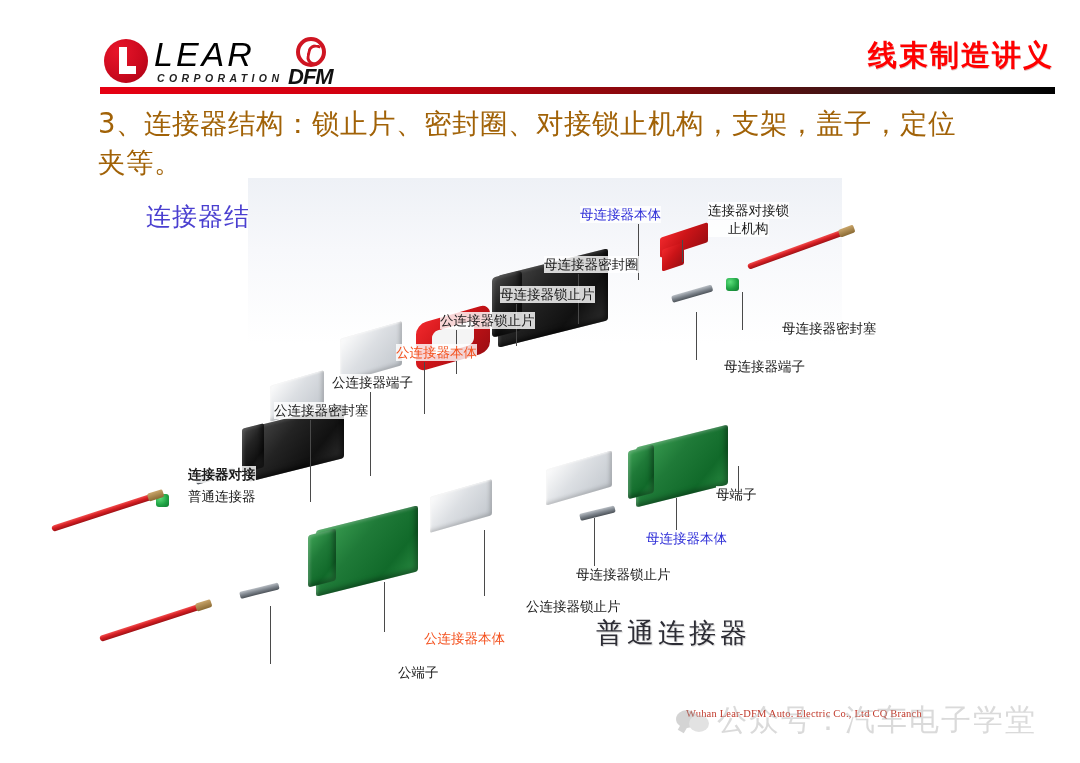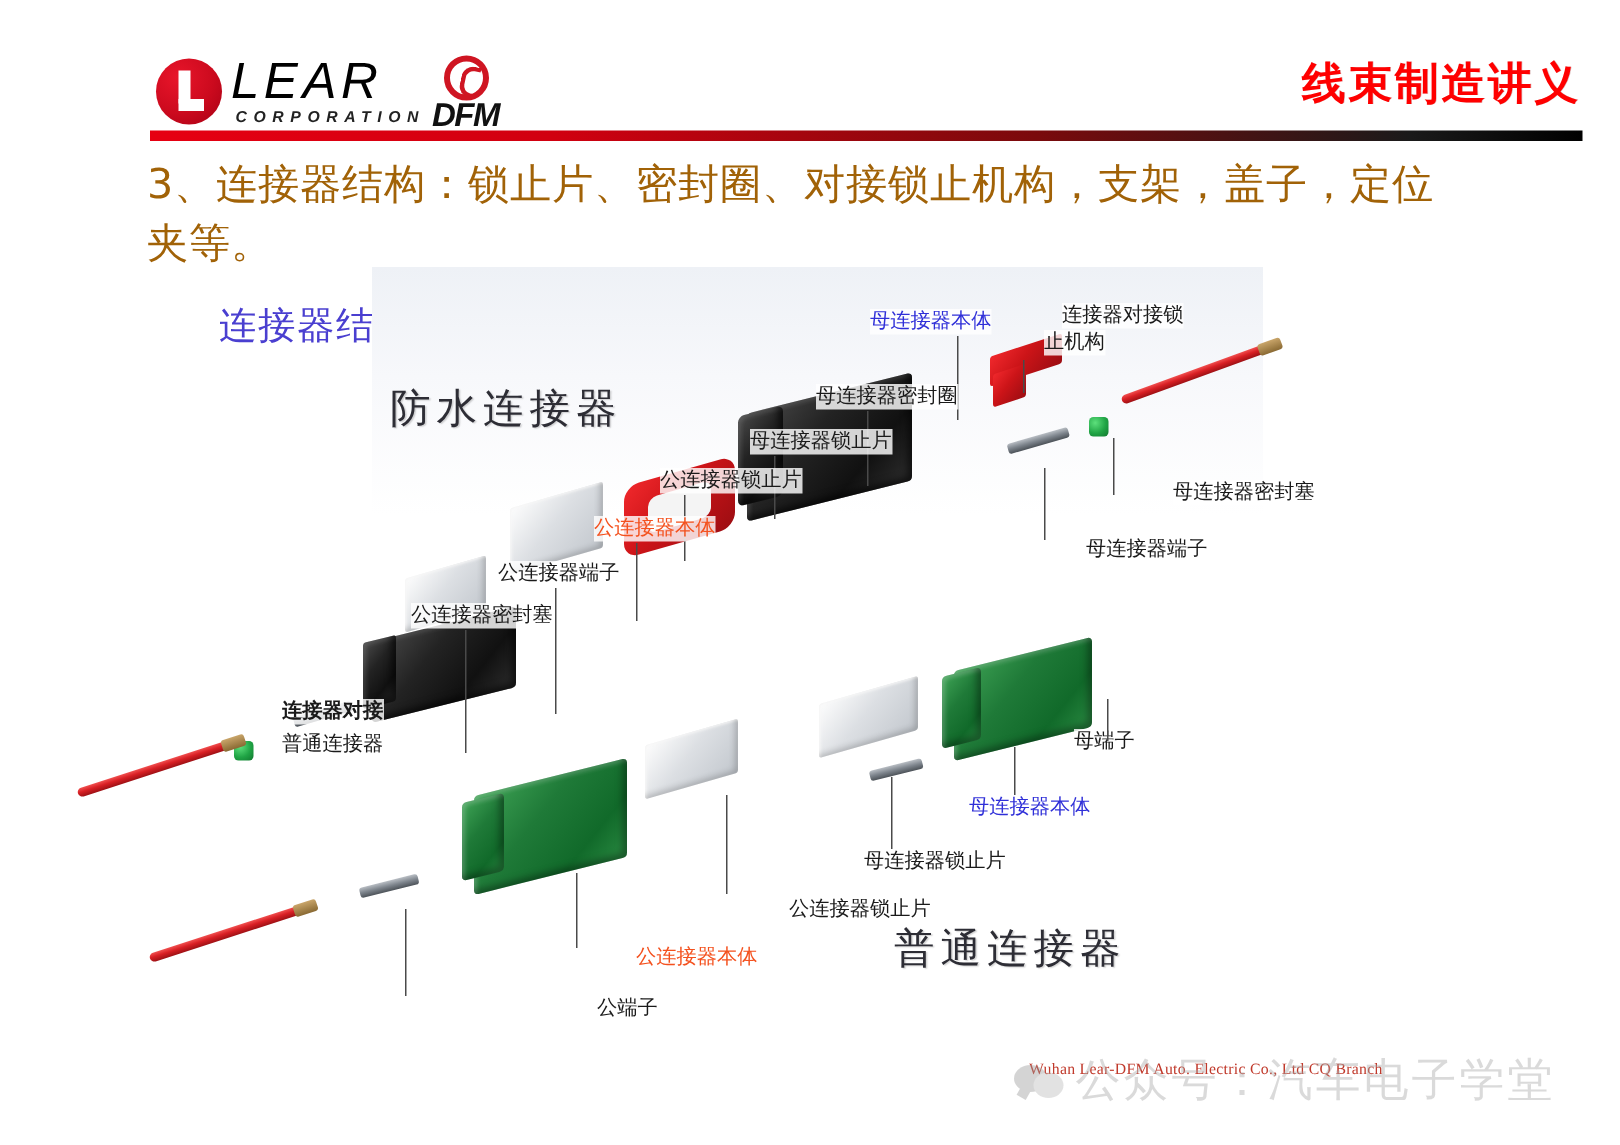--- a/index.html
+++ b/index.html
@@ -229,21 +229,20 @@
     <div id="header-rule"></div>
   </div>
 
   <div id="heading">3、连接器结构：锁止片、密封圈、对接锁止机构，支架，盖子，定位夹等。</div>
 
   <div id="sub-heading">连接器结构部位图解：</div>
 
   <div id="diagram">
     <div id="diagram-inner">
 
-      <div class="dlabel big" style="left:12px; top:78px;">防水连接器</div>
 
       <div class="part blkbody" style="left:0px; top:238px; width:96px; height:54px; transform: skewY(-14deg);"></div>
       <div class="part blkbody" style="left:-6px; top:248px; width:22px; height:44px; transform: skewY(-14deg); border-radius:2px;"></div>
 
       <div class="part whtbody" style="left:22px; top:200px; width:54px; height:36px; transform: skewY(-16deg);"></div>
 
       <div class="part whtbody" style="left:92px; top:152px; width:62px; height:44px; transform: skewY(-16deg);"></div>
 
       <div class="part redpart" style="left:168px; top:136px; width:74px; height:48px; transform: skewY(-16deg); border-radius:10px;"></div>
       <div class="part" style="left:184px; top:148px; width:42px; height:24px; background:#f4f4f4; transform: skewY(-16deg); border-radius:6px;"></div>
@@ -263,21 +262,21 @@
       <div class="part term" style="left:-52px; top:300px; width:40px; transform: rotate(-16deg);"></div>
       <div class="part seal" style="left:-92px; top:316px;"></div>
       <div class="part wire" style="left:-196px; top:348px; width:104px; transform: rotate(-18deg);">
         <span class="wiretip"></span>
       </div>
 
       <div class="dlabel blue" style="left:332px; top:28px;">母连接器本体</div>
       <div class="leader" style="left:390px; top:46px; height:56px;"></div>
 
       <div class="dlabel" style="left:460px; top:24px;">连接器对接锁</div>
-      <div class="dlabel" style="left:448px; top:42px;">止机构</div>
+      <div class="dlabel" style="left:460px; top:42px;padding-left:20px;">止机构</div>
       <div class="leader" style="left:434px; top:62px; height:22px;"></div>
 
       <div class="dlabel" style="left:296px; top:78px;">母连接器密封圈</div>
       <div class="leader" style="left:330px; top:96px; height:50px;"></div>
 
       <div class="dlabel" style="left:252px; top:108px;">母连接器锁止片</div>
       <div class="leader" style="left:268px; top:126px; height:42px;"></div>
 
       <div class="dlabel" style="left:192px; top:134px;">公连接器锁止片</div>
       <div class="leader" style="left:208px; top:152px; height:44px;"></div>

